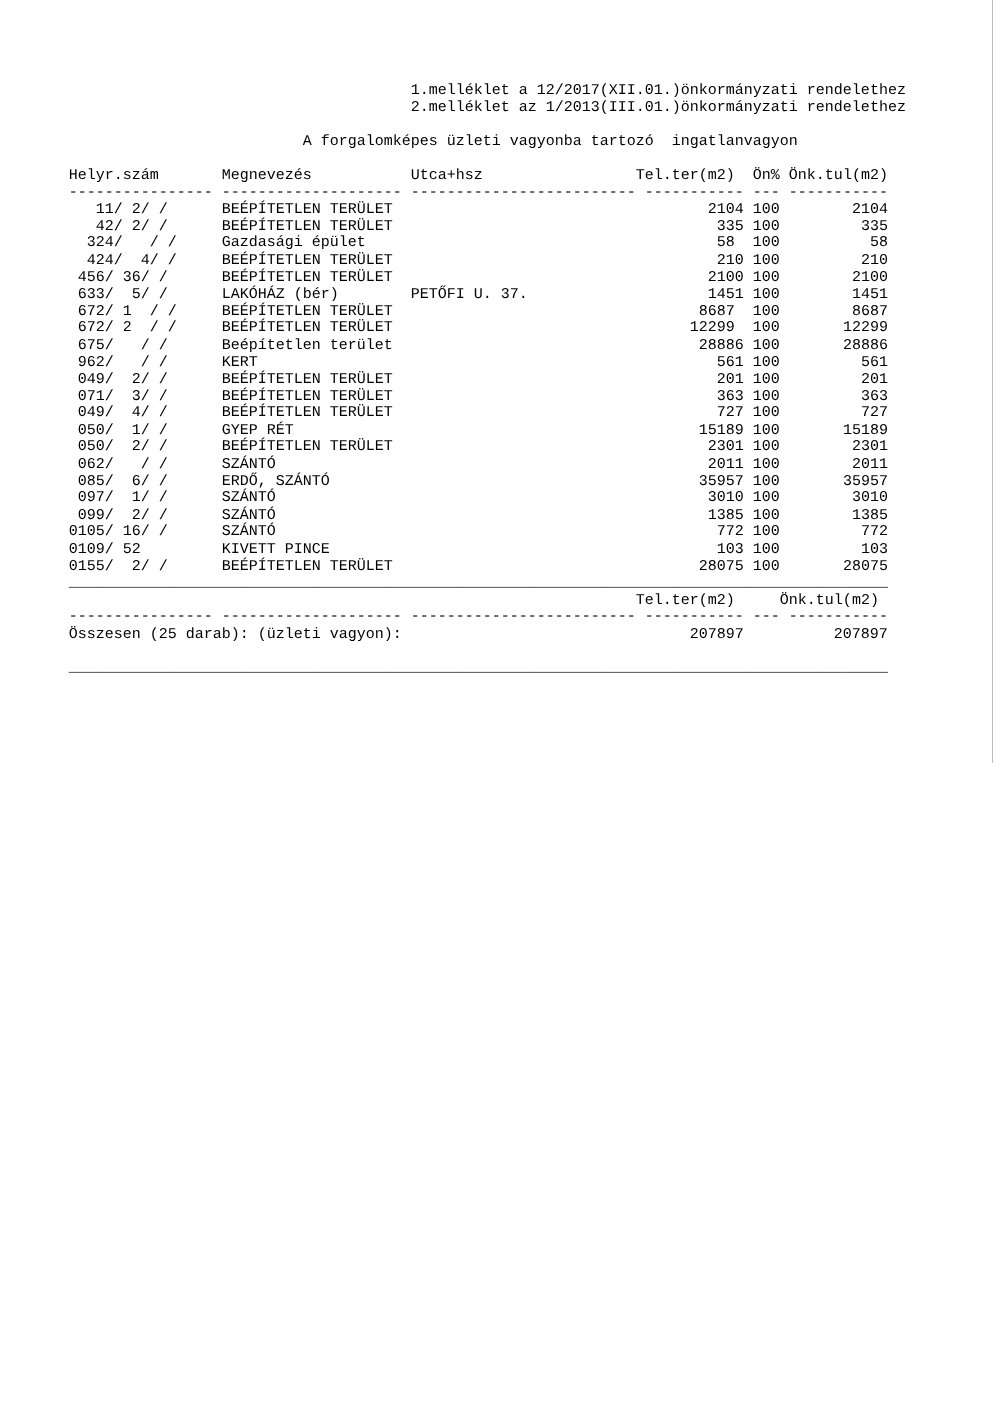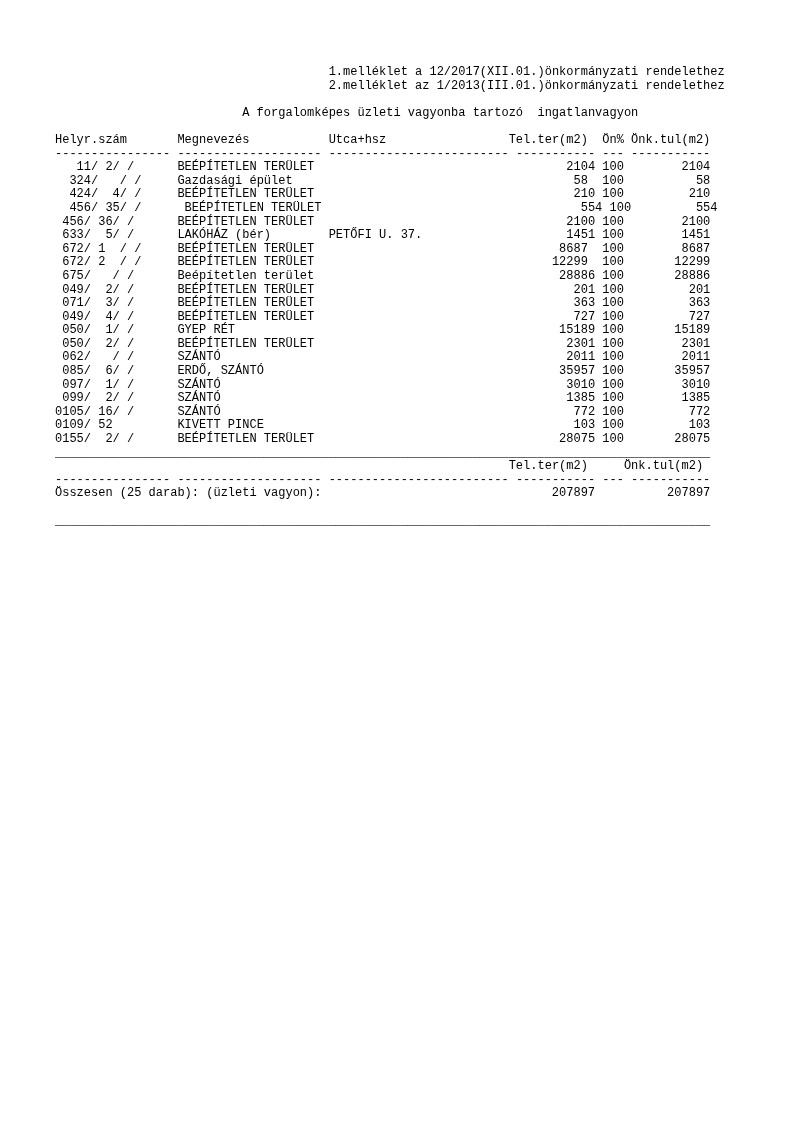--- a/index.html
+++ b/index.html
@@ -55,28 +55,29 @@
       <span class="c17">Megnevezés</span>
       <span class="c38">Utca+hsz</span>
       <span class="c63">Tel.ter(m2)</span>
       <span class="c76">Ön%</span>
       <span class="c80">Önk.tul(m2)</span>
     </div>
     <div class="line">---------------- -------------------- ------------------------- ----------- --- -----------</div>
 
     <div id="rows">
         <div class="line">   11/ 2/ /      BEÉPÍTETLEN TERÜLET                                   2104 100        2104</div>
+        <div class="line">   42/ 2/ /      BEÉPÍTETLEN TERÜLET                                    335 100         335</div>
         <div class="line">  324/   / /     Gazdasági épület                                       58  100          58</div>
         <div class="line">  424/  4/ /     BEÉPÍTETLEN TERÜLET                                    210 100         210</div>
-        <div class="line">  456/ 35/ /      BEÉPÍTETLEN TERÜLET                                    554 100         554</div>
         <div class="line"> 456/ 36/ /      BEÉPÍTETLEN TERÜLET                                   2100 100        2100</div>
         <div class="line"> 633/  5/ /      LAKÓHÁZ (bér)        PETŐFI U. 37.                    1451 100        1451</div>
         <div class="line"> 672/ 1  / /     BEÉPÍTETLEN TERÜLET                                  8687  100        8687</div>
         <div class="line"> 672/ 2  / /     BEÉPÍTETLEN TERÜLET                                 12299  100       12299</div>
         <div class="line"> 675/   / /      Beépítetlen terület                                  28886 100       28886</div>
+        <div class="line"> 962/   / /      KERT                                                   561 100         561</div>
         <div class="line"> 049/  2/ /      BEÉPÍTETLEN TERÜLET                                    201 100         201</div>
         <div class="line"> 071/  3/ /      BEÉPÍTETLEN TERÜLET                                    363 100         363</div>
         <div class="line"> 049/  4/ /      BEÉPÍTETLEN TERÜLET                                    727 100         727</div>
         <div class="line"> 050/  1/ /      GYEP RÉT                                             15189 100       15189</div>
         <div class="line"> 050/  2/ /      BEÉPÍTETLEN TERÜLET                                   2301 100        2301</div>
         <div class="line"> 062/   / /      SZÁNTÓ                                                2011 100        2011</div>
         <div class="line"> 085/  6/ /      ERDŐ, SZÁNTÓ                                         35957 100       35957</div>
         <div class="line"> 097/  1/ /      SZÁNTÓ                                                3010 100        3010</div>
         <div class="line"> 099/  2/ /      SZÁNTÓ                                                1385 100        1385</div>
         <div class="line">0105/ 16/ /      SZÁNTÓ                                                 772 100         772</div>

